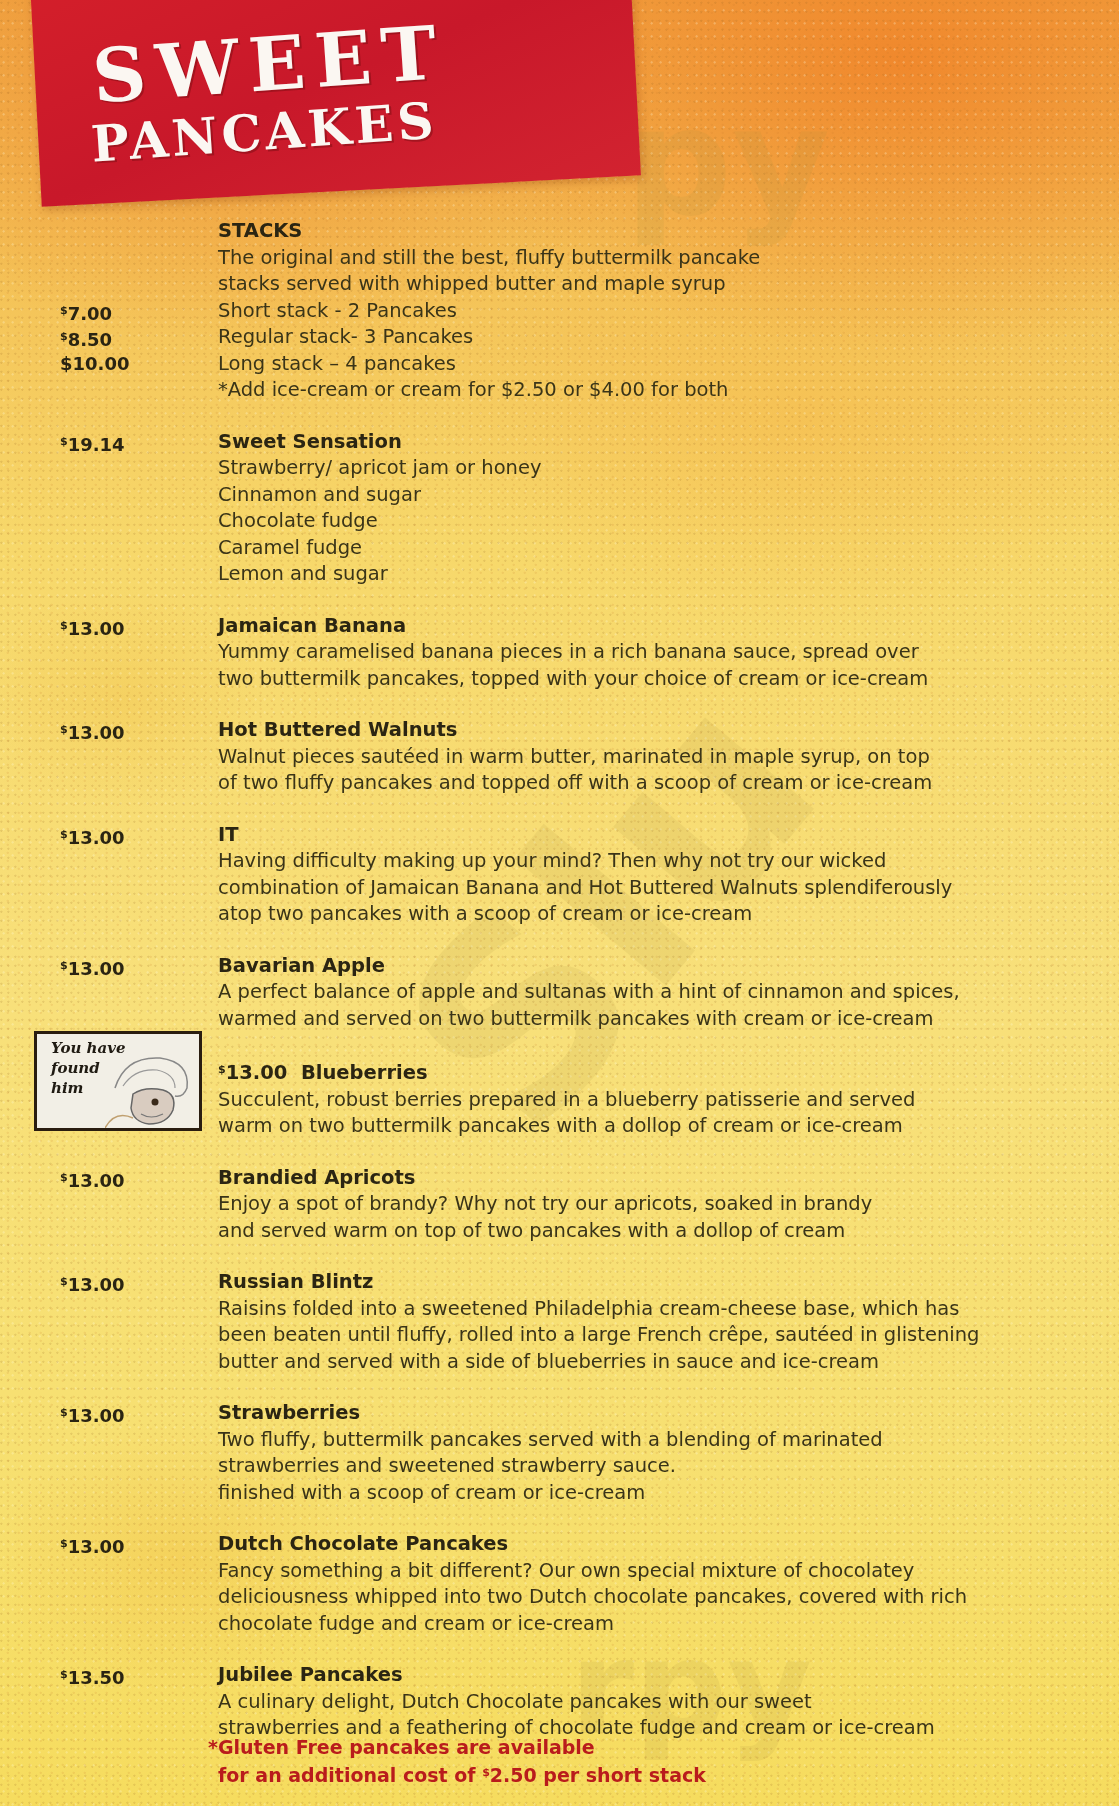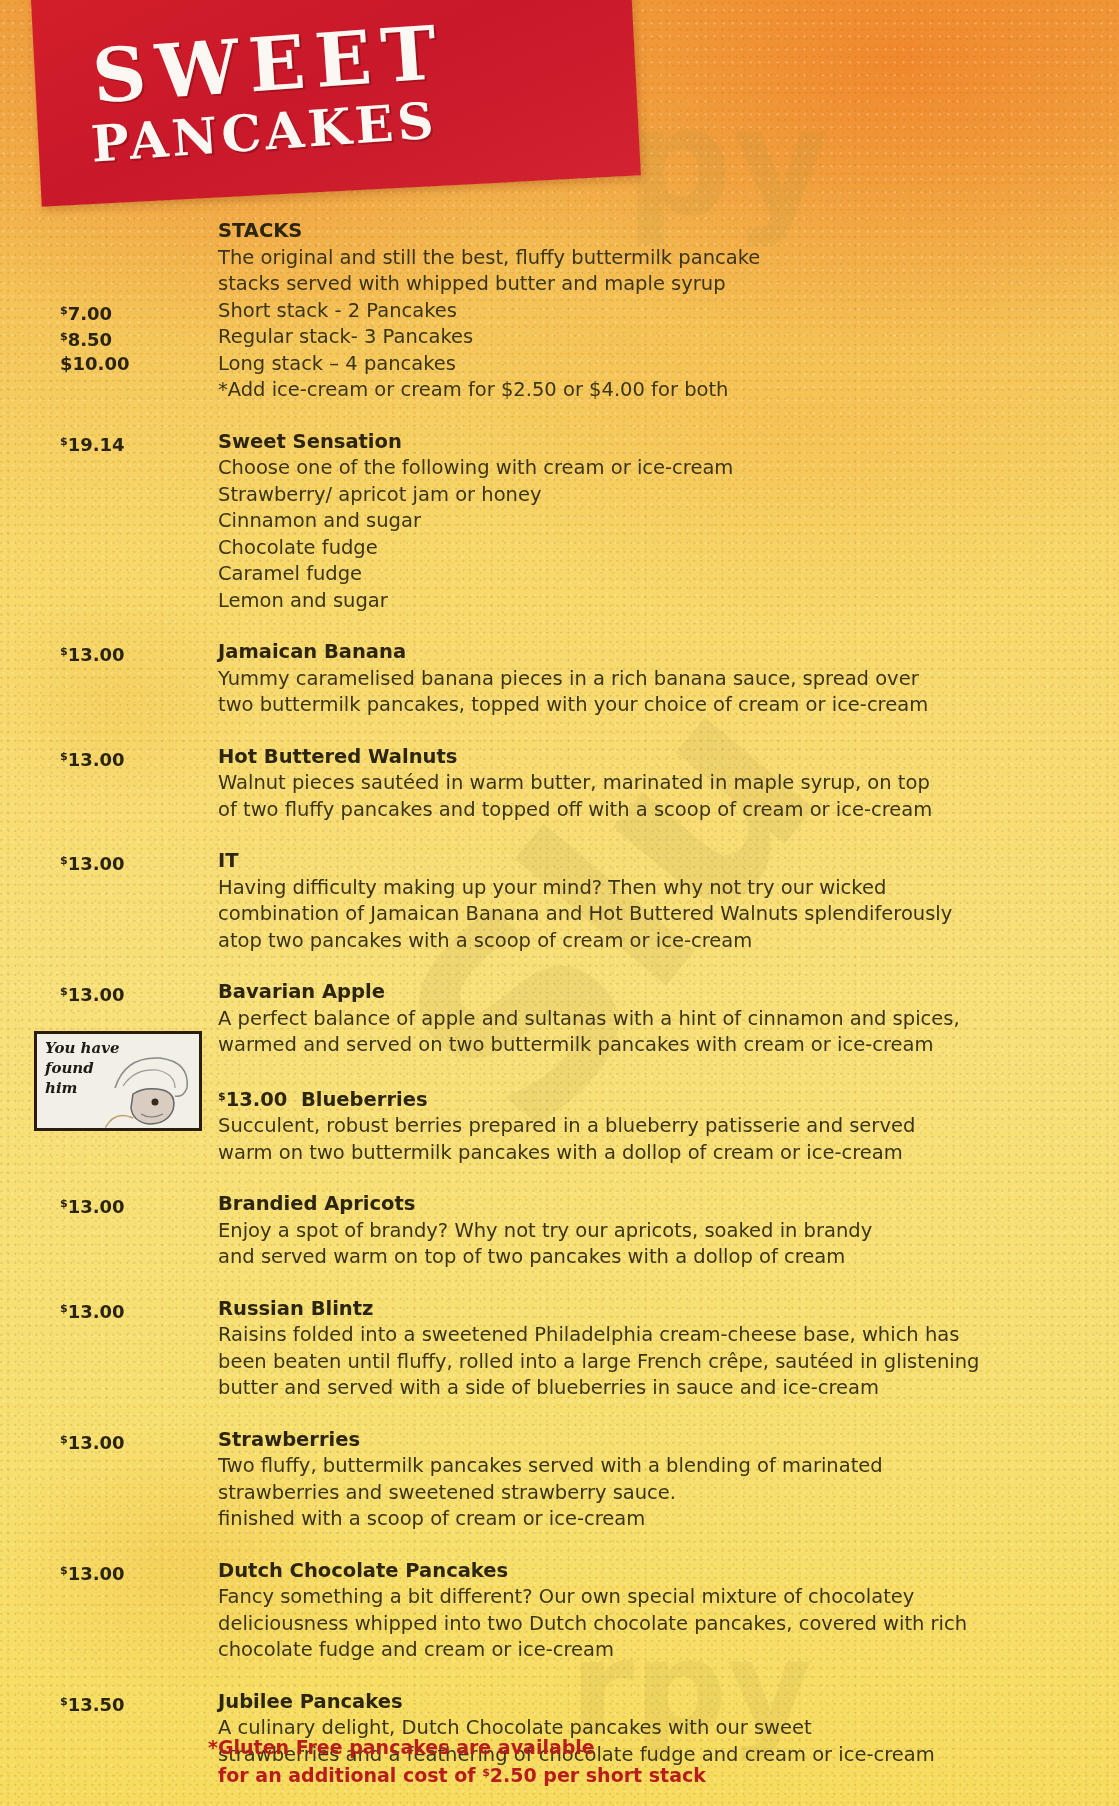--- a/index.html
+++ b/index.html
@@ -63,21 +63,21 @@
     .price sup { font-size: 11px; vertical-align: 6px; }
     .title { font-weight: bold; color: #2b2512; }
     .desc { color: #3a3418; }
 
     .found-him {
       position: absolute; left: 34px; top: 1031px; width: 168px; height: 100px;
       background: #f2efe6; border: 3px solid #2a1d10;
       overflow: hidden;
     }
     .found-text {
-      position: absolute; left: 8px; top: 4px; width: 90px;
+      position: absolute; left: 14px; top: 4px; width: 90px;
       font-family: "DejaVu Serif", serif; font-style: italic; font-weight: bold;
       font-size: 15px; line-height: 20px; color: #1f1a12;
     }
     .found-face { position: absolute; right: 4px; bottom: 0; }
 
     .note {
       position: absolute; left: 208px; top: 1735px;
       font-weight: bold; font-size: 19px; line-height: 25px; color: #b91c1c;
     }
     .note-line2 { padding-left: 10px; }
@@ -115,21 +115,20 @@
       <span class="desc">Long stack – 4 pancakes</span>
     </div>
     <div class="row"><span class="desc">*Add ice-cream or cream for $2.50 or $4.00 for both</span></div>
   </div>
 
   <div class="section">
     <div class="row">
       <span class="price"><sup>$</sup><span>19.14</span></span>
       <span class="title">Sweet Sensation</span>
     </div>
-    <div class="row"><span class="desc">Choose one of the following with cream or ice-cream</span></div>
     <div class="row"><span class="desc">Strawberry/ apricot jam or honey</span></div>
     <div class="row"><span class="desc">Cinnamon and sugar</span></div>
     <div class="row"><span class="desc">Chocolate fudge</span></div>
     <div class="row"><span class="desc">Caramel fudge</span></div>
     <div class="row"><span class="desc">Lemon and sugar</span></div>
   </div>
 
   <div class="section">
     <div class="row">
       <span class="price"><sup>$</sup><span>13.00</span></span>

